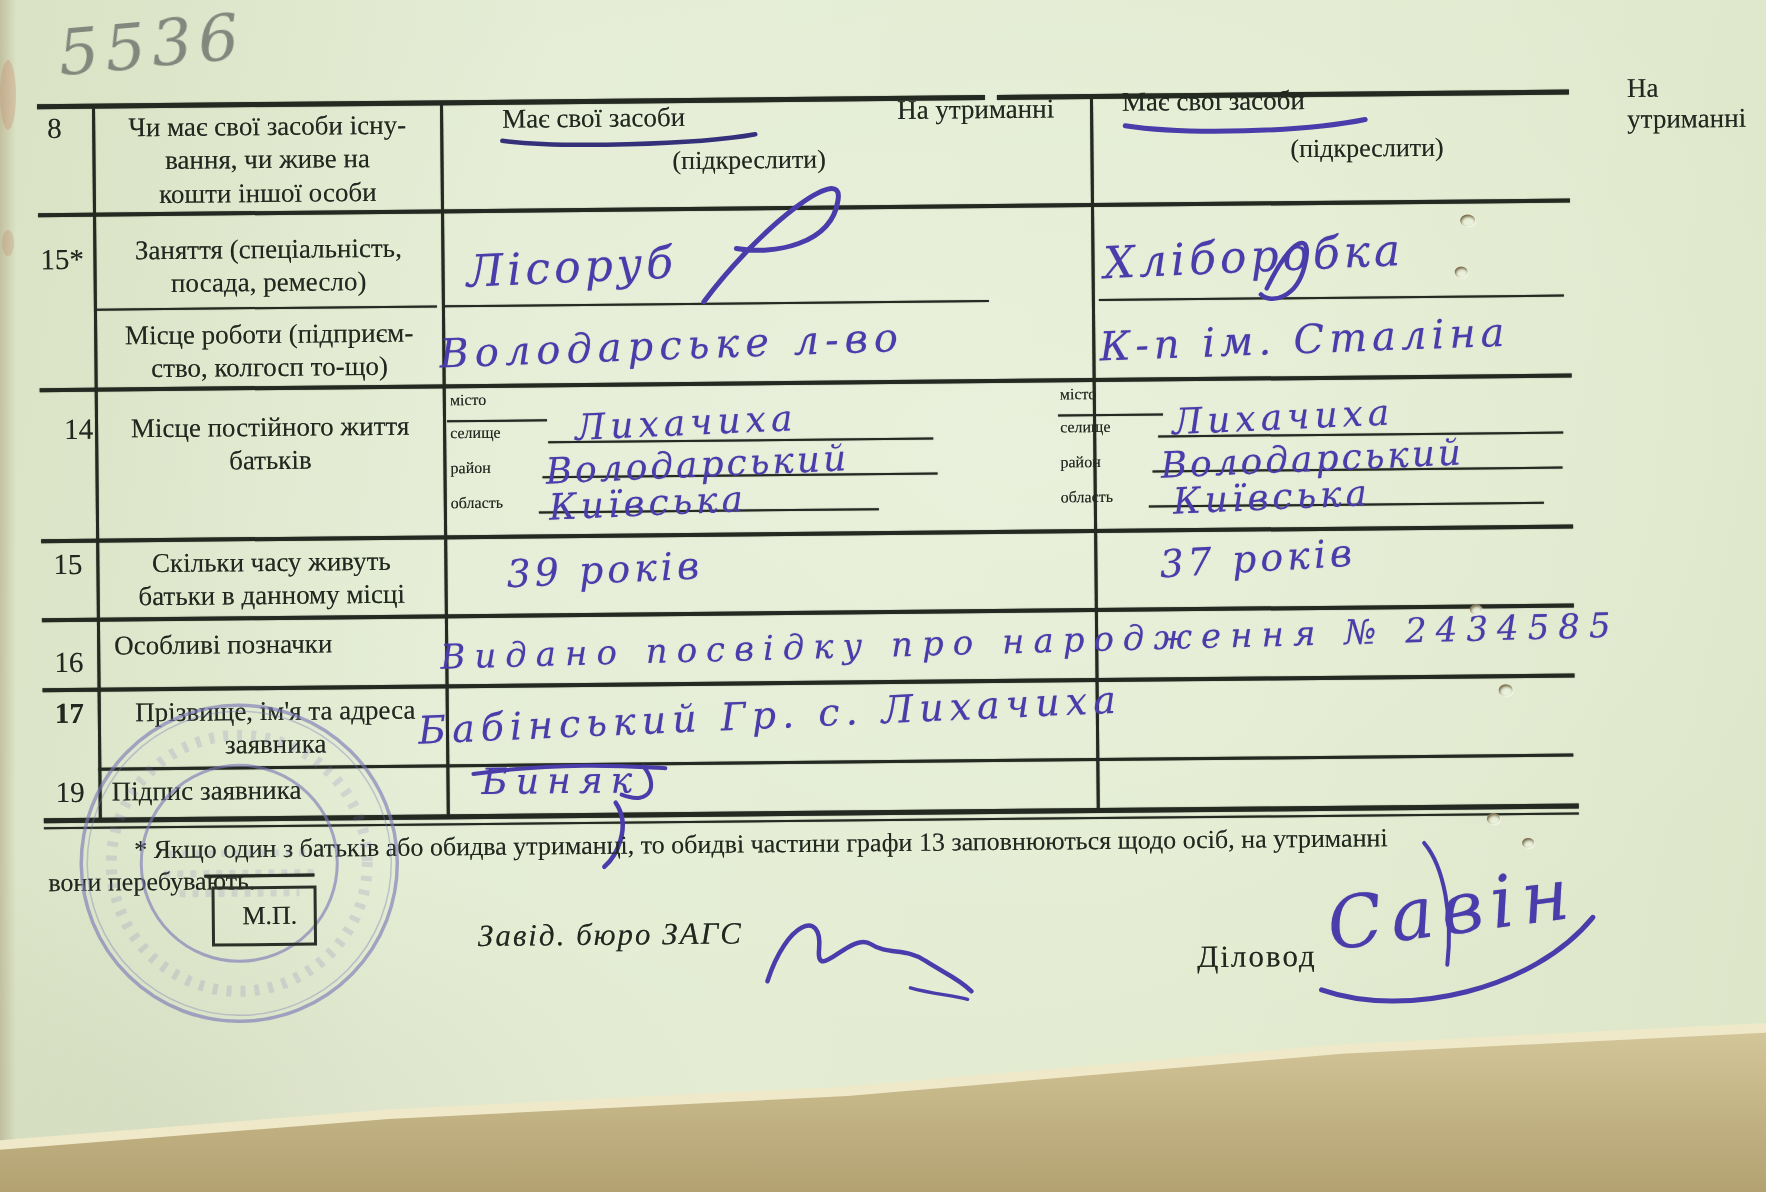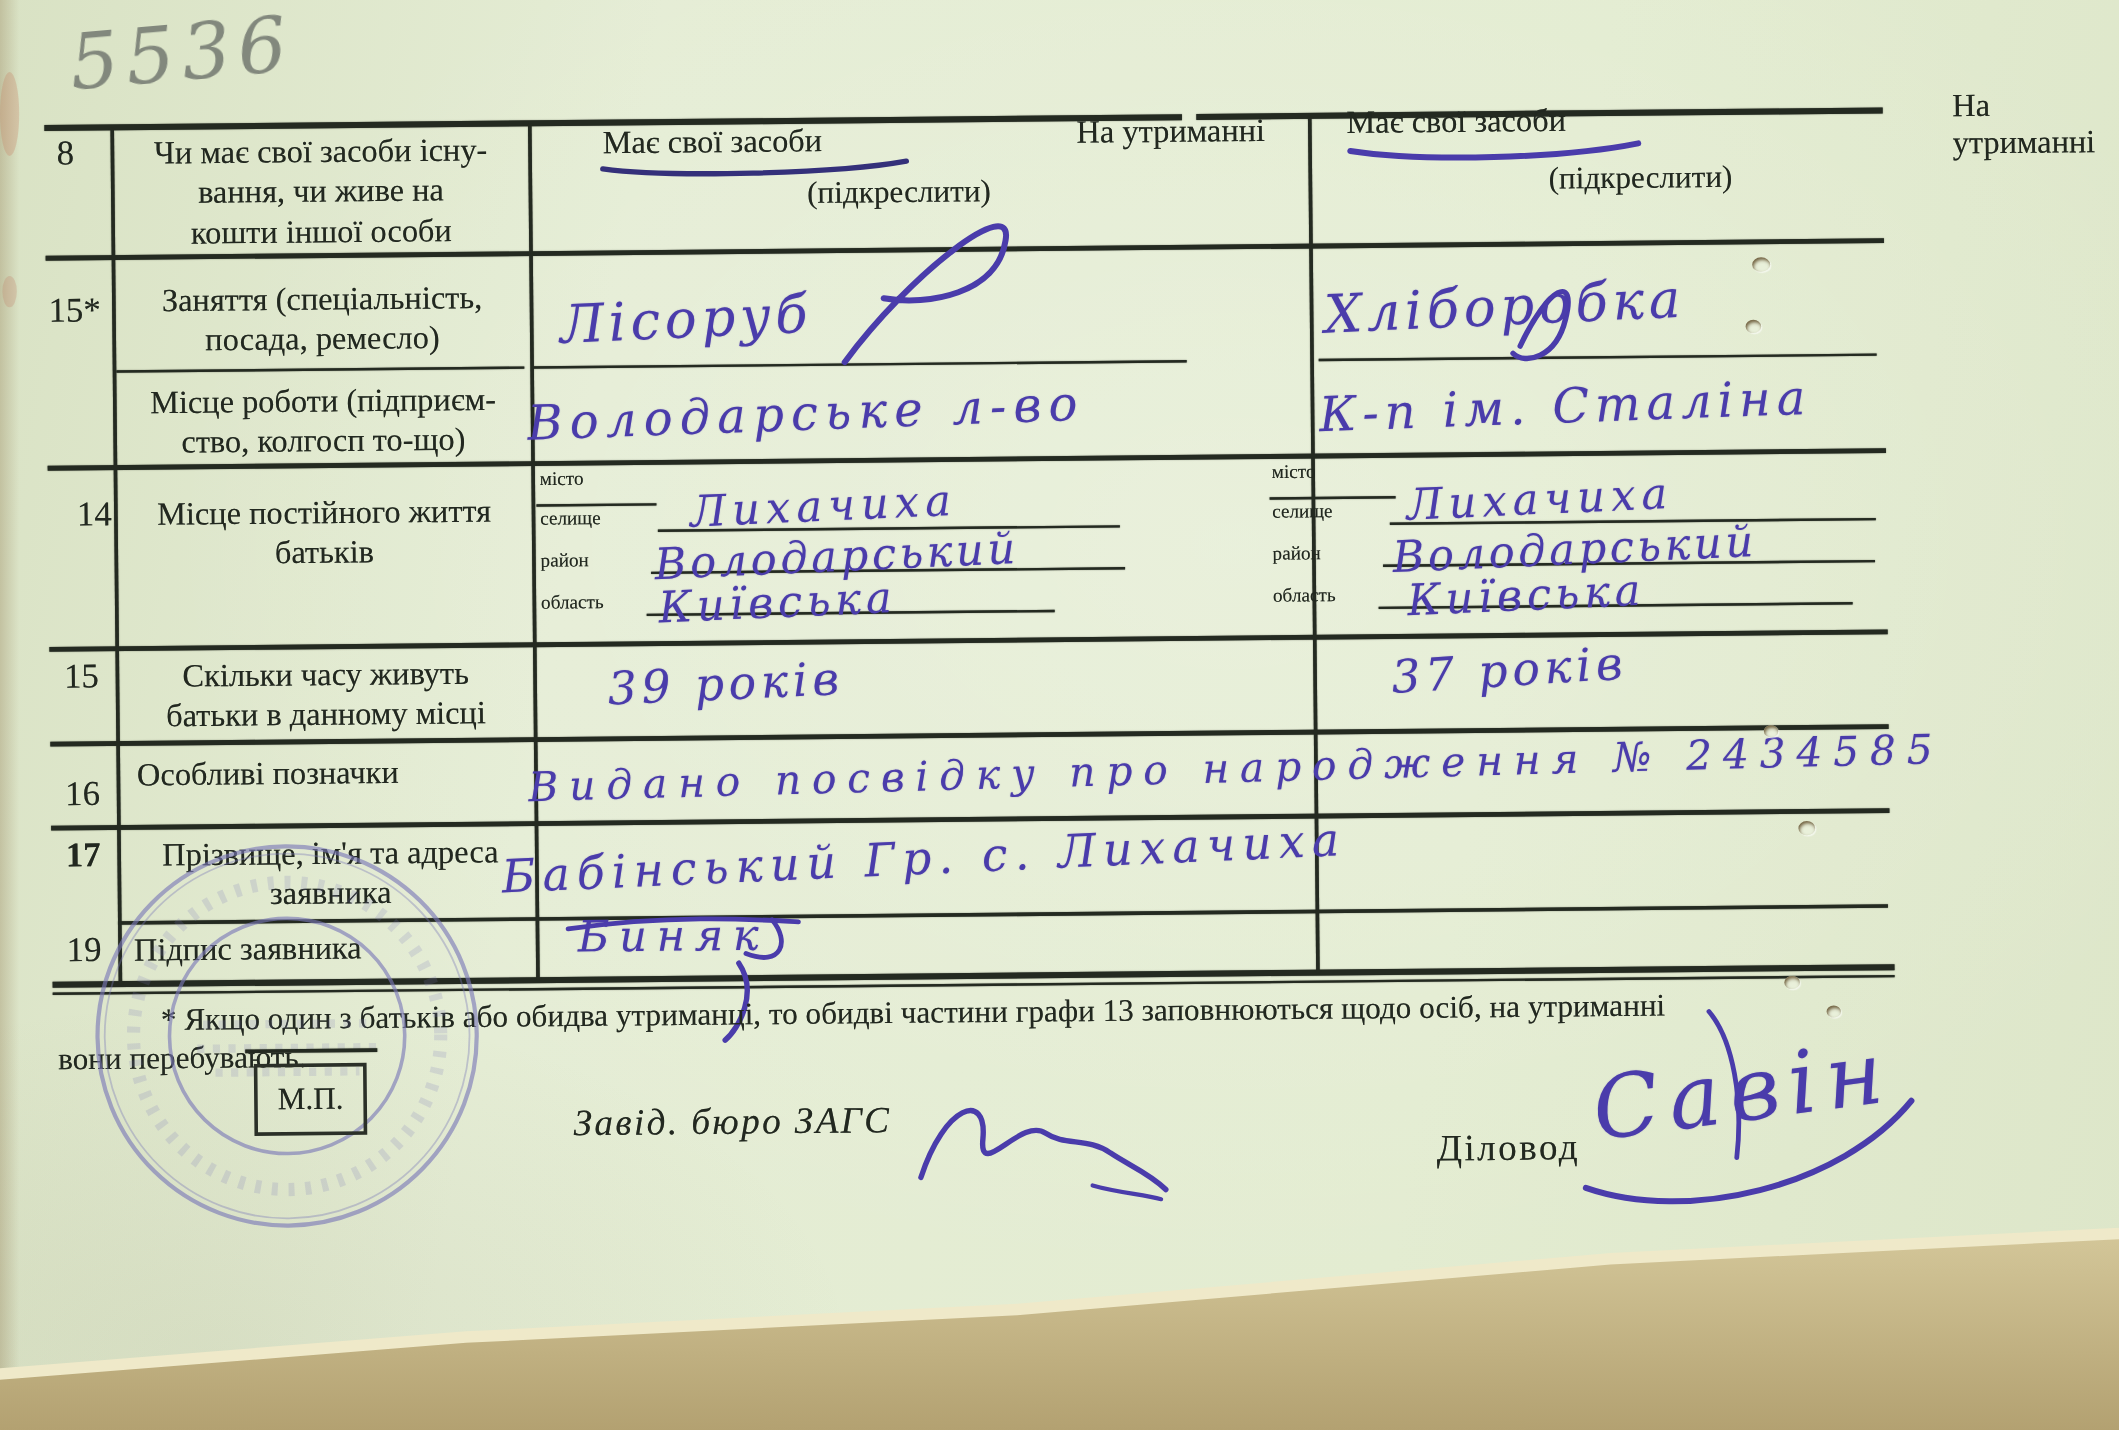--- a/index.html
+++ b/index.html
@@ -27,21 +27,21 @@
   .num{font-size:29px;}
   .fld{font-size:16px;}
   .hw{position:absolute;font-family:"DejaVu Serif",serif;font-style:italic;color:#4a3cab;
       text-shadow:0 0 1px rgba(70,50,160,.45);white-space:nowrap;}
   .ink{position:absolute;overflow:visible;}
   .hole{position:absolute;border-radius:50%;background:#e9f0da;
         box-shadow:inset 1px 2px 3px rgba(90,70,35,.85),1px 1px 1px rgba(255,255,255,.6);}
   .pencil{position:absolute;font-family:"DejaVu Serif",serif;font-style:italic;
         color:#82887d;letter-spacing:6px;transform:rotate(-5deg);filter:blur(.4px);}
   .smudge{position:absolute;border-radius:50%;}
-  .mp-box{position:absolute;border:3px solid #2b3028;display:flex;align-items:center;justify-content:center;}
+  .mp-box{position:absolute;border:3px solid #2b3028;display:flex;align-items:center;justify-content:center;padding-left:11px;}
   .stamp{position:absolute;opacity:.62;}
 </style>
 </head>
 <body>
 
 <div class="paper"></div>
 <div class="edge-left"></div>
 
 <div class="pencil" style="left:58px;top:8px;font-size:64px;">5536</div>
 <div class="smudge" style="left:0;top:60px;width:16px;height:70px;background:rgba(200,130,100,.30);"></div>

